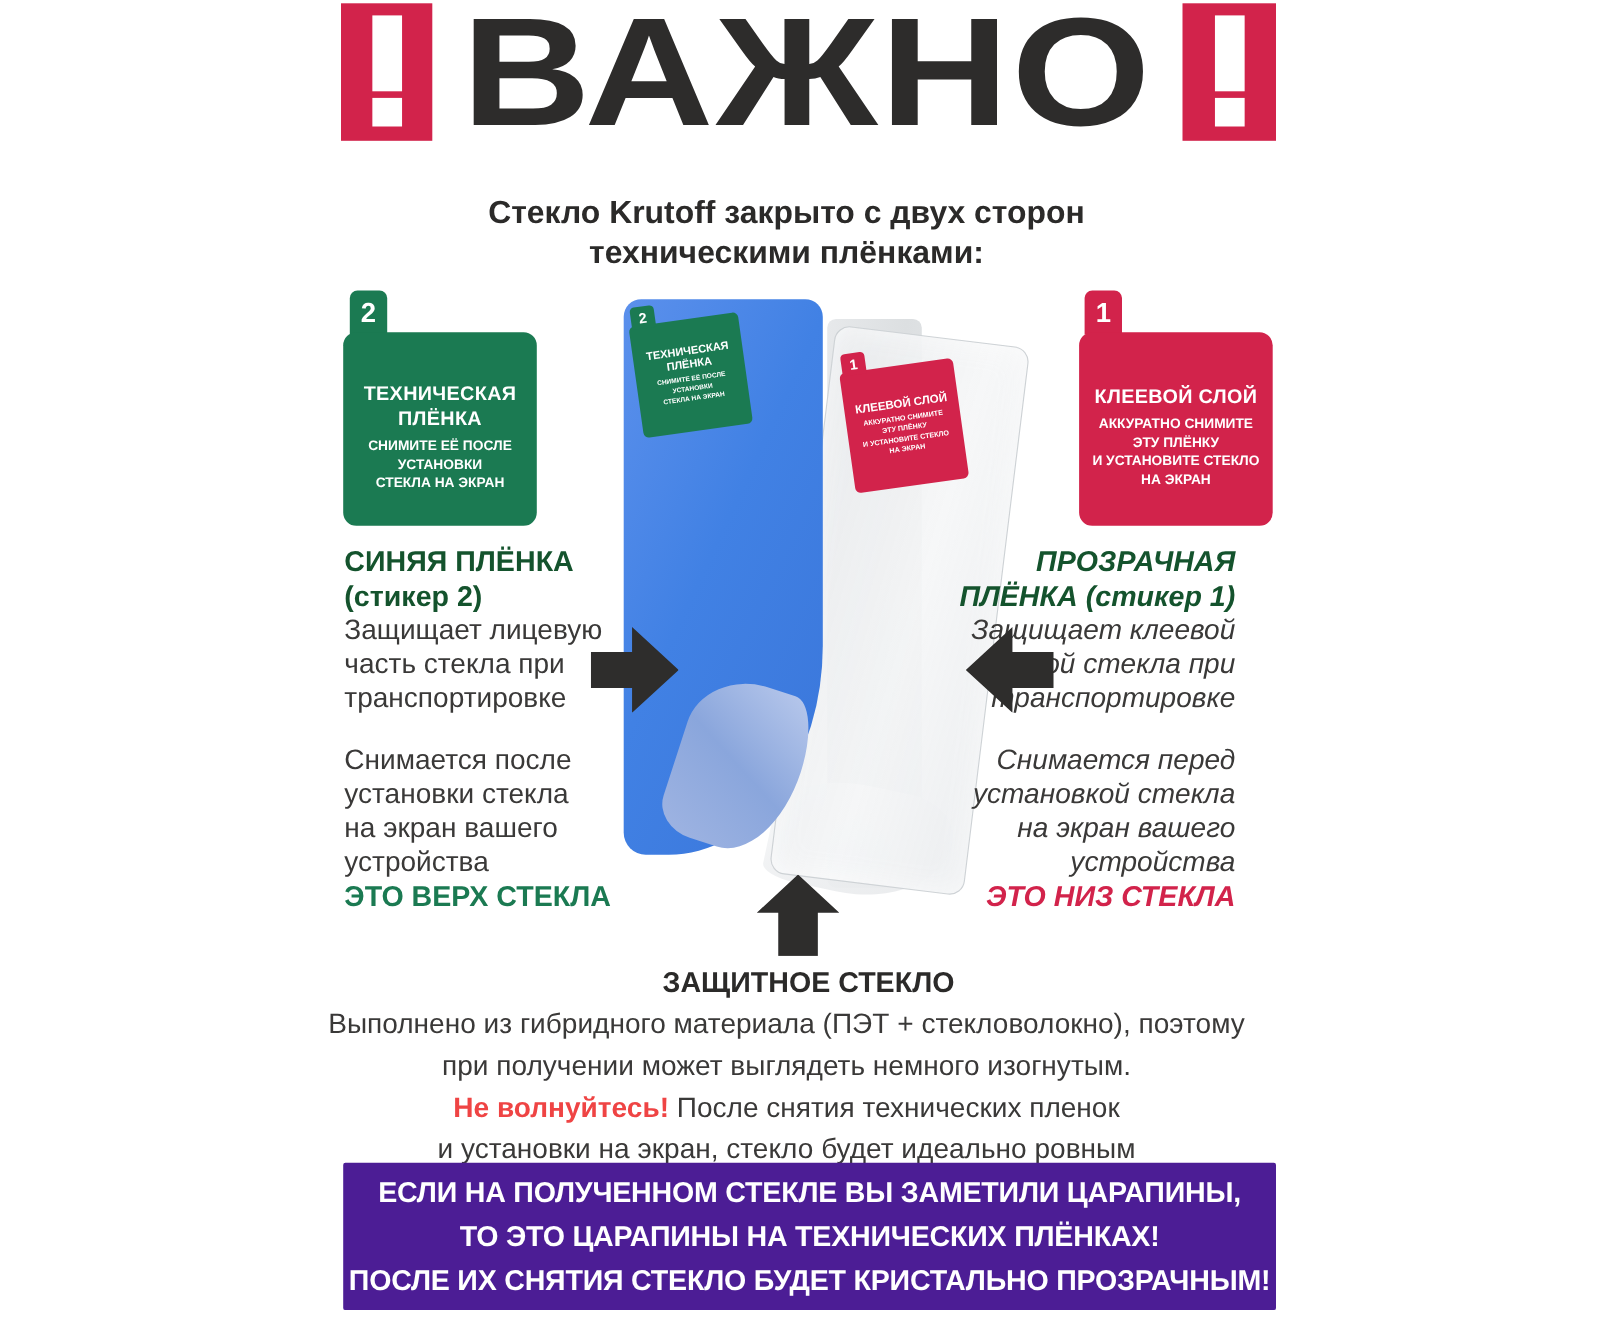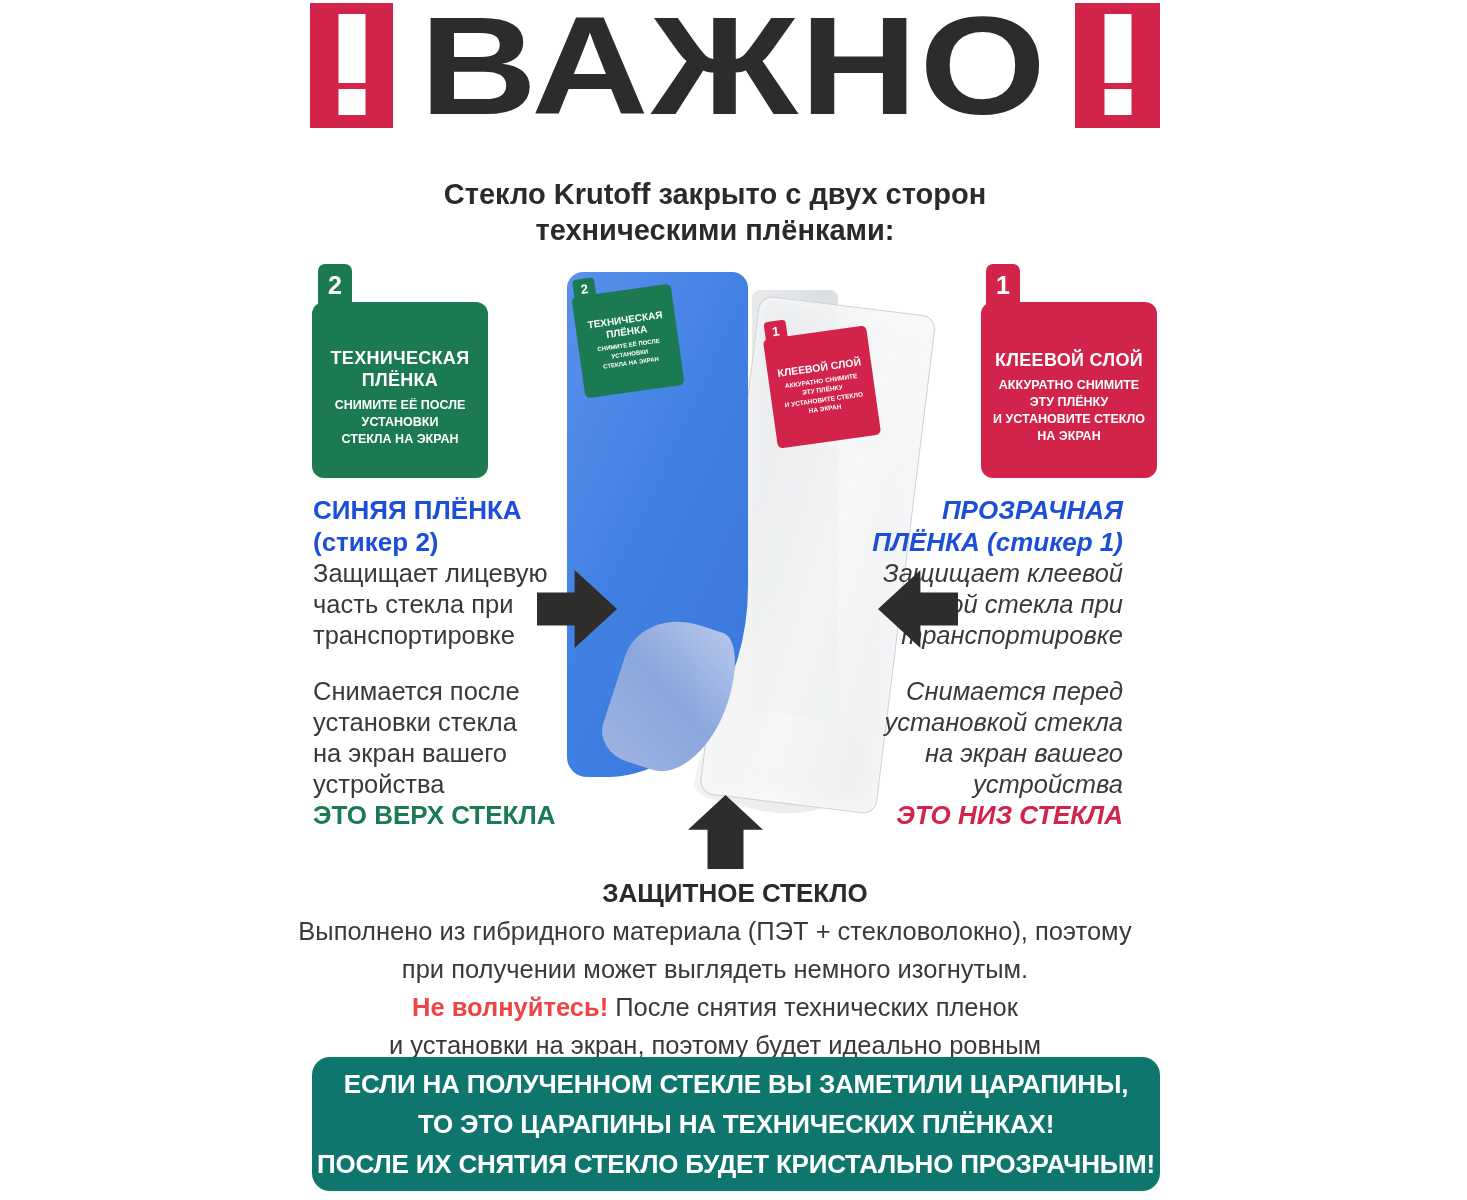--- a/index.html
+++ b/index.html
@@ -62,36 +62,36 @@
         clip-path:polygon(0 29%,47% 29%,47% 0,100% 50%,47% 100%,47% 71%,0 71%);}
   .arr-left{left:878px;top:570px;width:80px;height:78px;
         clip-path:polygon(100% 29%,53% 29%,53% 0,0 50%,53% 100%,53% 71%,100% 71%);}
   .arr-up{left:688px;top:795px;width:75px;height:74px;
         clip-path:polygon(50% 0,100% 47%,74% 47%,74% 100%,26% 100%,26% 47%,0 47%);}
 
   
   .note{position:absolute;top:494px;font-size:25.5px;line-height:31px;color:#3a3938;}
   .note-left{left:313px;width:245px;text-align:left;}
   .note-right{right:307px;width:280px;text-align:right;font-style:italic;}
-  .note h3{margin:0;font-size:26px;line-height:32px;font-weight:bold;color:#1d4ed8;white-space:pre-line;}
+  .note h3{margin:0;font-size:26px;line-height:32px;font-weight:bold;color:#14532d;white-space:pre-line;}
   .nb{white-space:pre-line;}
   .gap{height:25px;}
   .nf{font-weight:bold;font-size:26px;}
   .nf-green{color:#1b7a52;} .nf-red{color:#d2234b;}
 
   
   .gs-heading{position:absolute;top:878px;left:0;right:0;text-align:center;font-weight:bold;
         font-size:26px;color:#2b2a29;margin-left:40px;}
   .gs-par{position:absolute;top:912px;left:0;right:0;text-align:center;font-size:25.5px;
         line-height:38px;color:#3a3938;}
   .hl{color:#ef4444;font-weight:bold;}
 
   
-  .banner{position:absolute;left:312px;top:1057px;width:848px;height:134px;background:#0f766e;
-        border-radius:18px;color:#fff;text-align:center;font-weight:bold;font-size:26px;line-height:40px;
+  .banner{position:absolute;left:312px;top:1057px;width:848px;height:134px;background:#4c1d95;
+        border-radius:2px;color:#fff;text-align:center;font-weight:bold;font-size:26px;line-height:40px;
         display:flex;flex-direction:column;justify-content:center;letter-spacing:-.2px;}
 </style>
 </head>
 <body>
 
 <div class="page">
 
   <div class="excl excl-left">
     <div class="bar"></div>
     <div class="dot"></div>
@@ -178,21 +178,21 @@
 на экран вашего
 устройства</div>
     <div class="nf nf-red">ЭТО НИЗ СТЕКЛА</div>
   </div>
 
   <div class="gs-heading">ЗАЩИТНОЕ СТЕКЛО</div>
   <div class="gs-par">
     <div>Выполнено из гибридного материала (ПЭТ + стекловолокно), поэтому</div>
     <div>при получении может выглядеть немного изогнутым.</div>
     <div><span class="hl">Не волнуйтесь!</span><span> После снятия технических пленок</span></div>
-    <div>и установки на экран, поэтому будет идеально ровным</div>
+    <div>и установки на экран, стекло будет идеально ровным</div>
   </div>
 
   <div class="banner">
     <div>ЕСЛИ НА ПОЛУЧЕННОМ СТЕКЛЕ ВЫ ЗАМЕТИЛИ ЦАРАПИНЫ,</div>
     <div>ТО ЭТО ЦАРАПИНЫ НА ТЕХНИЧЕСКИХ ПЛЁНКАХ!</div>
     <div>ПОСЛЕ ИХ СНЯТИЯ СТЕКЛО БУДЕТ КРИСТАЛЬНО ПРОЗРАЧНЫМ!</div>
   </div>
 
 </div>
 

